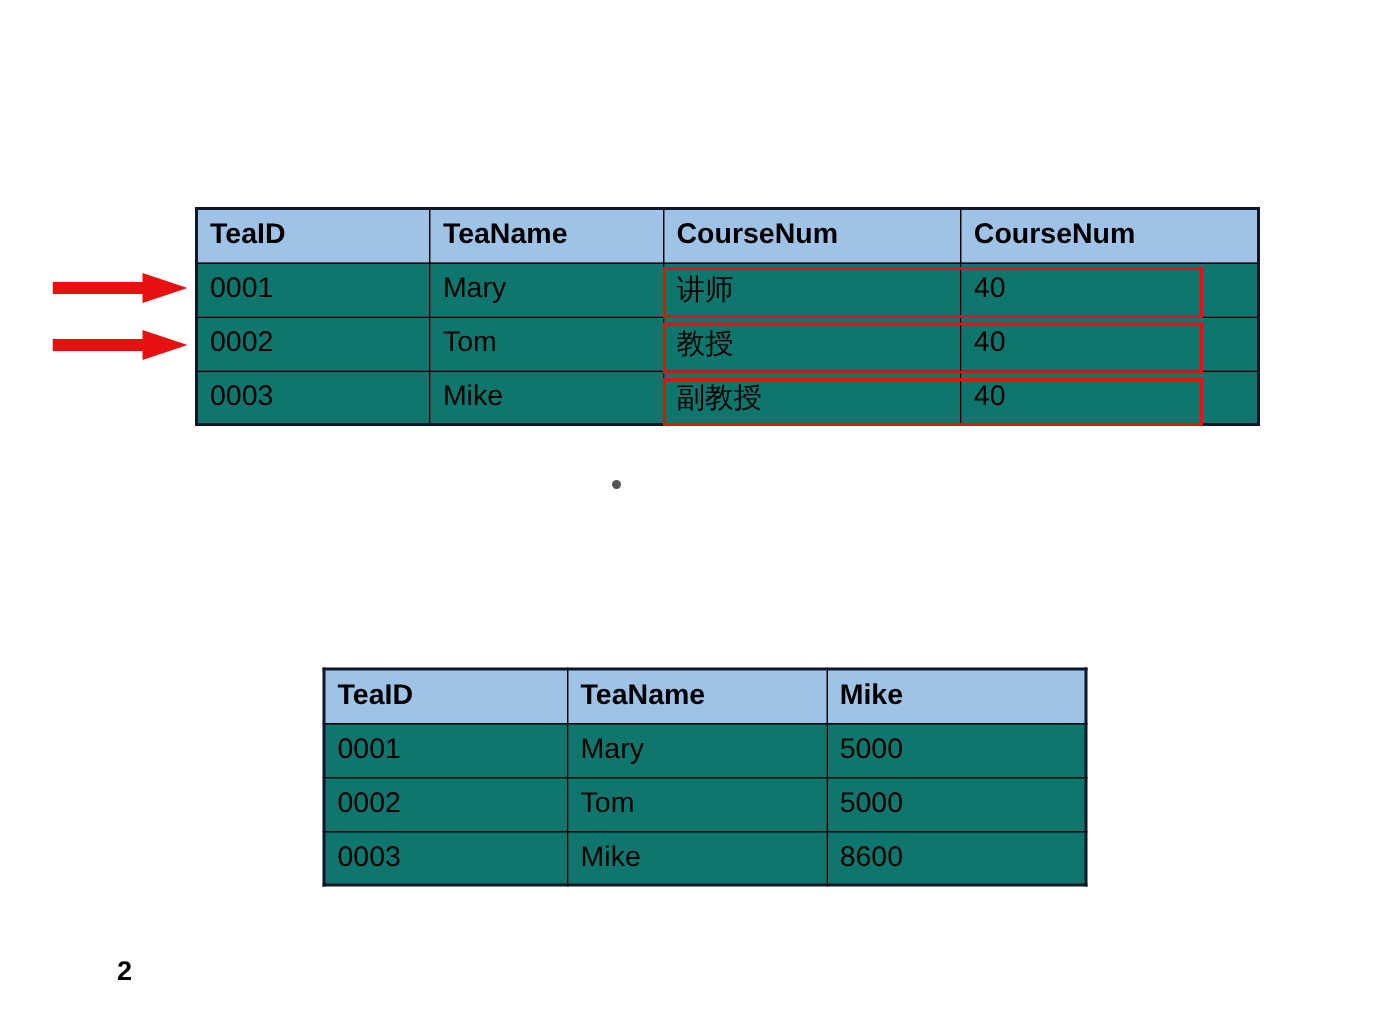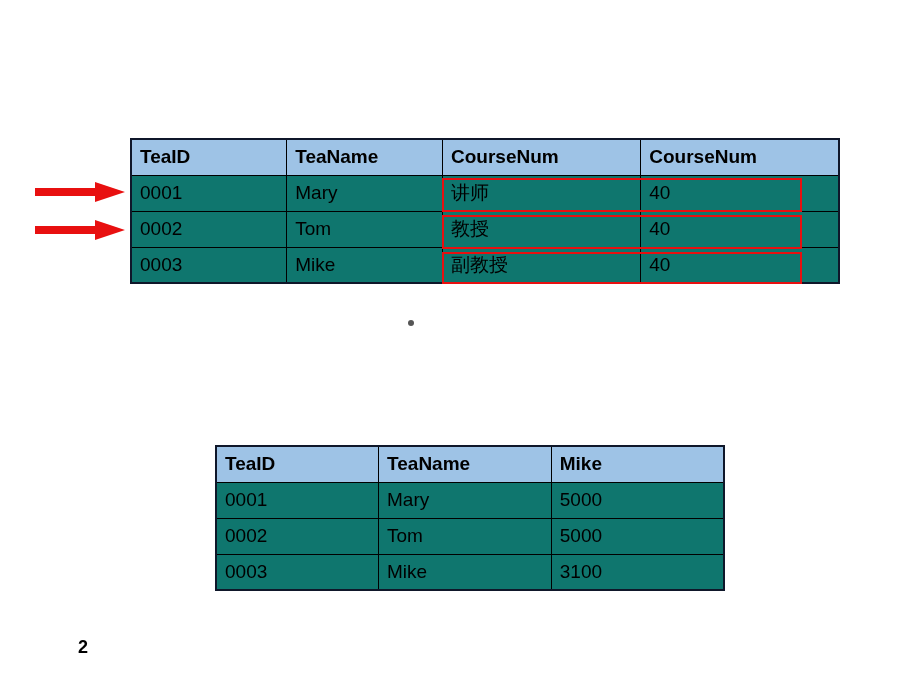--- a/index.html
+++ b/index.html
@@ -160,19 +160,19 @@
         <td>5000</td>
       </tr>
       <tr>
         <td>0002</td>
         <td>Tom</td>
         <td>5000</td>
       </tr>
       <tr>
         <td>0003</td>
         <td>Mike</td>
-        <td>3100</td>
+        <td>8600</td>
       </tr>
     </tbody>
   </table>
 </div>
 
 <div class="page-num">2</div>
 
 </body></html>

